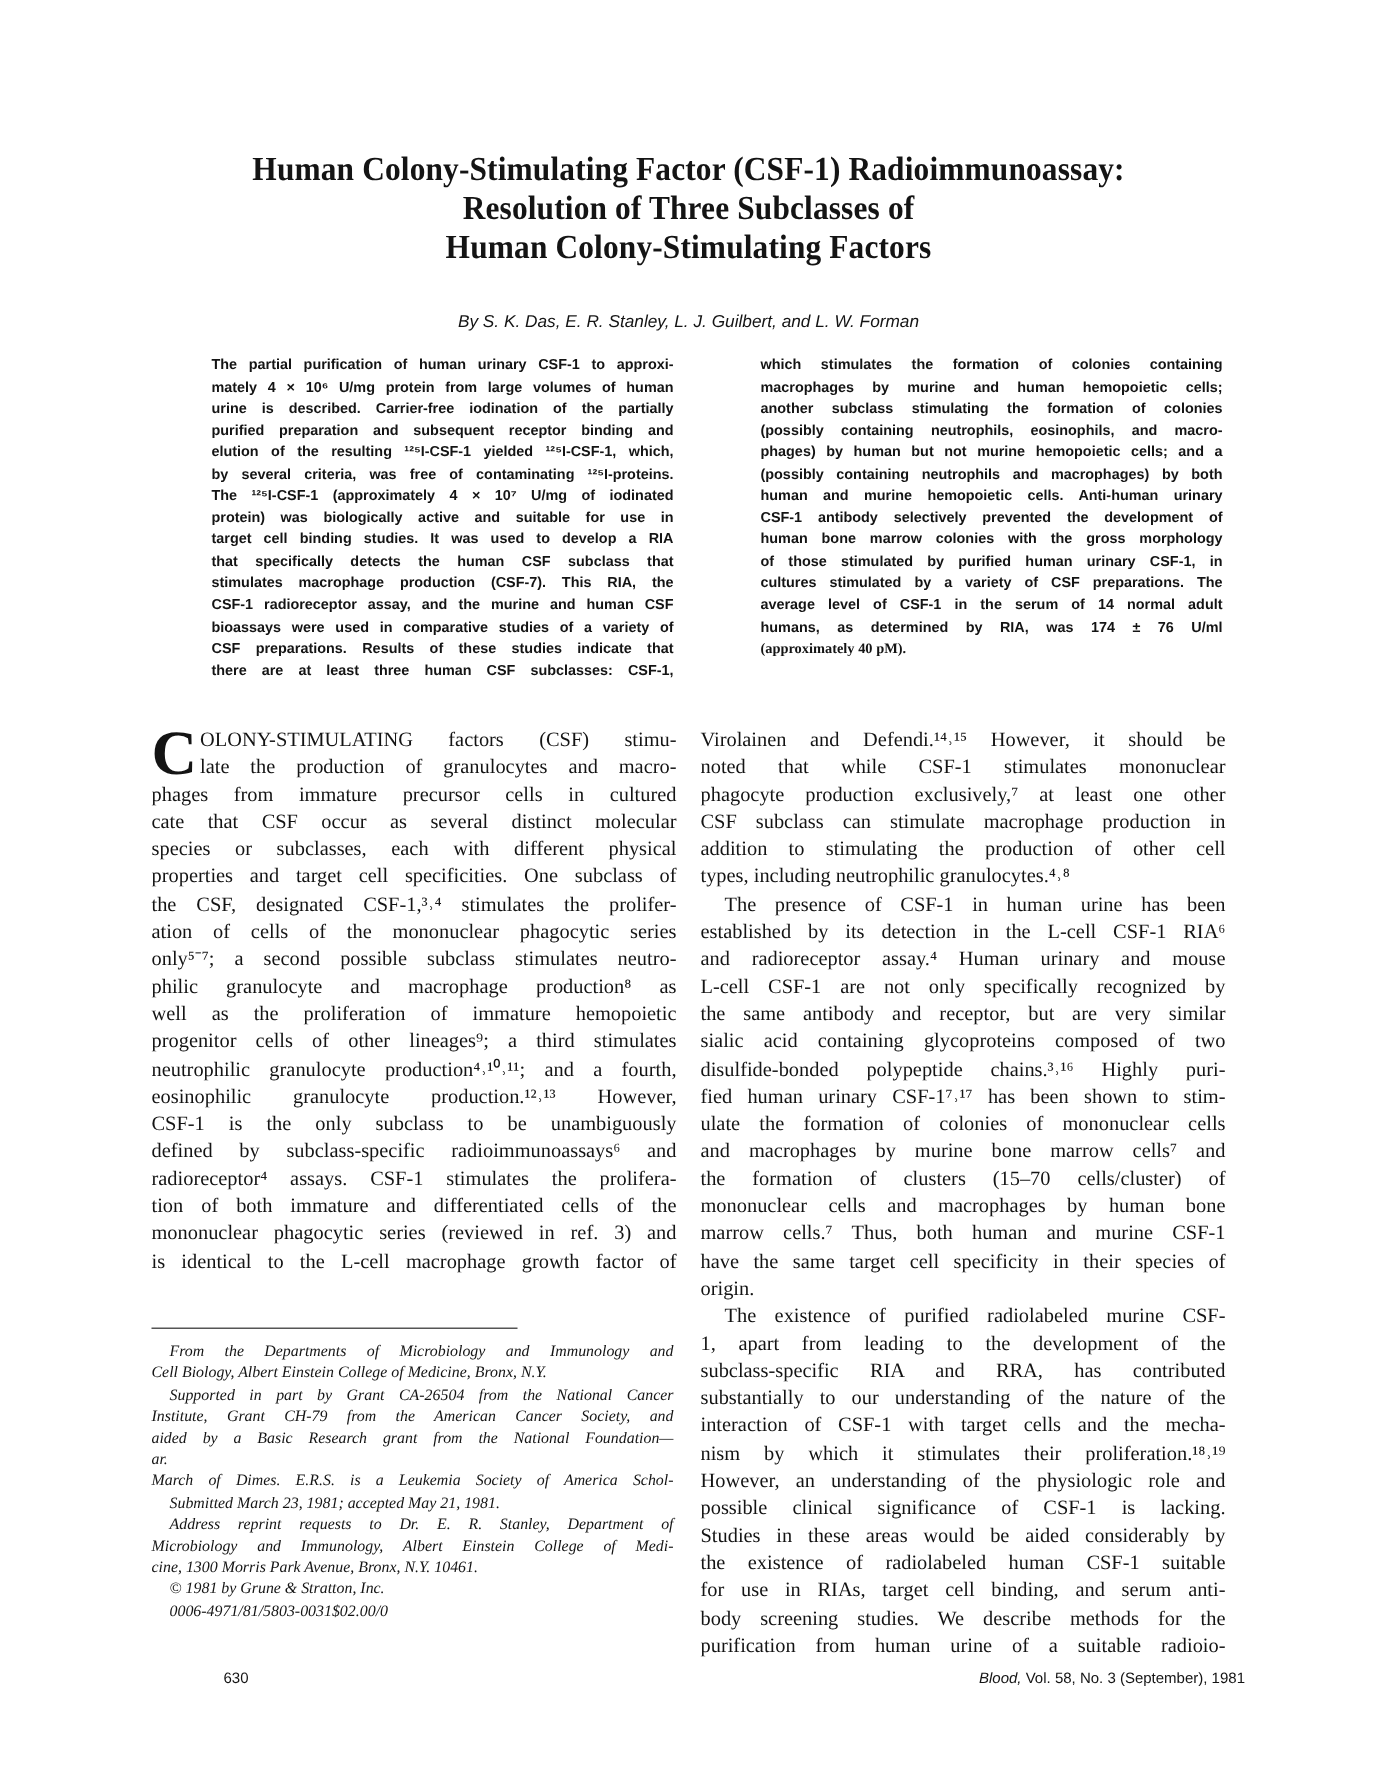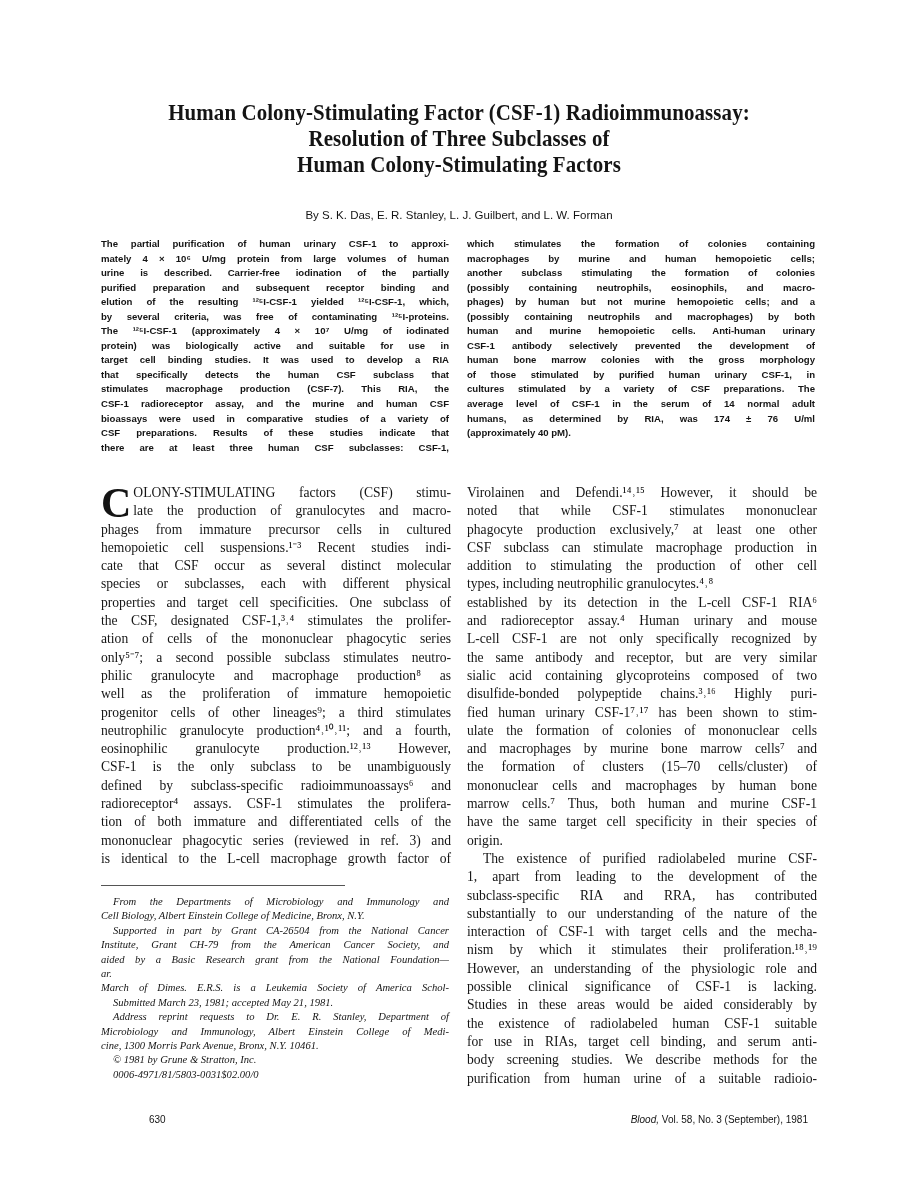--- a/index.html
+++ b/index.html
@@ -6,29 +6,29 @@
     body { width: 918px; height: 1188px; position: relative; overflow: hidden; color: #141414; }
     .page { position: absolute; left: 0; top: 0; width: 918px; height: 1188px; }
     .title {
       position: absolute; left: 100px; top: 100px; width: 718px;
       text-align: center; font-family: "Liberation Serif", serif; font-weight: bold;
       font-size: 22.5px; line-height: 26px; letter-spacing: 0.1px; transform: scaleX(0.93); transform-origin: center top;
     }
     .title div { white-space: nowrap; }
     .authors {
       position: absolute; left: 100px; top: 209px; width: 718px; text-align: center;
-      font-family: "Liberation Sans", sans-serif; font-size: 11.5px;
+      font-family: "Liberation Sans", sans-serif; font-size: 11.5px; font-style: italic;
     }
     .abstract {
       position: absolute; top: 237px; width: 348px;
       font-family: "Liberation Sans", sans-serif; font-weight: bold; font-size: 9.6px; line-height: 14.55px;
       text-align: justify;
     }
-    .abstract .ln { display: block; text-align-last: justify; white-space: nowrap; height: 14.55px; }
-    .abstract .ln.last { text-align-last: left; }
+    .abstract .ln { display: block; text-align-last: justify; white-space: nowrap; height: 14.55px; margin-left: 40px; }
+    .abstract .ln.last { text-align-last: left; font-family: Liberation Serif, serif; }
     .abs-left { left: 101px; }
     .abs-right { left: 467px; }
     .body-col {
       position: absolute; top: 484px; width: 350px;
       font-family: "Liberation Serif", serif; font-size: 13.6px; line-height: 18.3px;
     }
     .body-col .ln { display: block; text-align: justify; text-align-last: justify; white-space: nowrap; height: 18.3px; }
     .body-col .ln.last { text-align-last: left; }
     .body-col .ln.indent { padding-left: 16px; }
     .body-left { left: 101px; }
@@ -43,21 +43,21 @@
       font-family: "Liberation Serif", serif; font-style: italic; font-size: 10.6px; line-height: 14.4px;
     }
     .footnotes .ln { display: block; white-space: nowrap; text-align: justify; text-align-last: justify; height: 14.4px; }
     .footnotes .ln.last { text-align-last: left; }
     .footnotes .ln.indent { padding-left: 12px; }
     .page-num {
       position: absolute; left: 105px; top: 1114px;
       font-family: "Liberation Sans", sans-serif; font-size: 10px; padding-left: 44px;
     }
     .journal {
-      position: absolute; right: 110px; top: 1114px;
+      position: absolute; right: 88px; top: 1114px;
       font-family: "Liberation Sans", sans-serif; font-size: 10px;
     }
     .journal i { font-style: italic; }
   </style>
 </head>
 <body>
 
 <div class="page">
 
   <div class="title">
@@ -101,21 +101,20 @@
     <span class="ln">average level of CSF-1 in the serum of 14 normal adult</span>
     <span class="ln">humans, as determined by RIA, was 174 ± 76 U/ml</span>
     <span class="ln last">(approximately 40 pM).</span>
   </div>
 
   <div class="body-col body-left">
     <span class="dropcap">C</span>
     <span class="ln">OLONY-STIMULATING factors (CSF) stimu-</span>
     <span class="ln">late the production of granulocytes and macro-</span>
     <span class="ln" style="clear:left">phages from immature precursor cells in cultured</span>
-    <span class="ln">hemopoietic cell suspensions.¹⁻³ Recent studies indi-</span>
     <span class="ln">cate that CSF occur as several distinct molecular</span>
     <span class="ln">species or subclasses, each with different physical</span>
     <span class="ln">properties and target cell specificities. One subclass of</span>
     <span class="ln">the CSF, designated CSF-1,³˒⁴ stimulates the prolifer-</span>
     <span class="ln">ation of cells of the mononuclear phagocytic series</span>
     <span class="ln">only⁵⁻⁷; a second possible subclass stimulates neutro-</span>
     <span class="ln">philic granulocyte and macrophage production⁸ as</span>
     <span class="ln">well as the proliferation of immature hemopoietic</span>
     <span class="ln">progenitor cells of other lineages⁹; a third stimulates</span>
     <span class="ln">neutrophilic granulocyte production⁴˒¹⁰˒¹¹; and a fourth,</span>
@@ -128,20 +127,21 @@
     <span class="ln">is identical to the L-cell macrophage growth factor of</span>
   </div>
 
   <div class="body-col body-right">
     <span class="ln">Virolainen and Defendi.¹⁴˒¹⁵ However, it should be</span>
     <span class="ln">noted that while CSF-1 stimulates mononuclear</span>
     <span class="ln">phagocyte production exclusively,⁷ at least one other</span>
     <span class="ln">CSF subclass can stimulate macrophage production in</span>
     <span class="ln">addition to stimulating the production of other cell</span>
     <span class="ln last">types, including neutrophilic granulocytes.⁴˒⁸</span>
+    <span class="ln indent">The presence of CSF-1 in human urine has been</span>
     <span class="ln">established by its detection in the L-cell CSF-1 RIA⁶</span>
     <span class="ln">and radioreceptor assay.⁴ Human urinary and mouse</span>
     <span class="ln">L-cell CSF-1 are not only specifically recognized by</span>
     <span class="ln">the same antibody and receptor, but are very similar</span>
     <span class="ln">sialic acid containing glycoproteins composed of two</span>
     <span class="ln">disulfide-bonded polypeptide chains.³˒¹⁶ Highly puri-</span>
     <span class="ln">fied human urinary CSF-1⁷˒¹⁷ has been shown to stim-</span>
     <span class="ln">ulate the formation of colonies of mononuclear cells</span>
     <span class="ln">and macrophages by murine bone marrow cells⁷ and</span>
     <span class="ln">the formation of clusters (15–70 cells/cluster) of</span>

